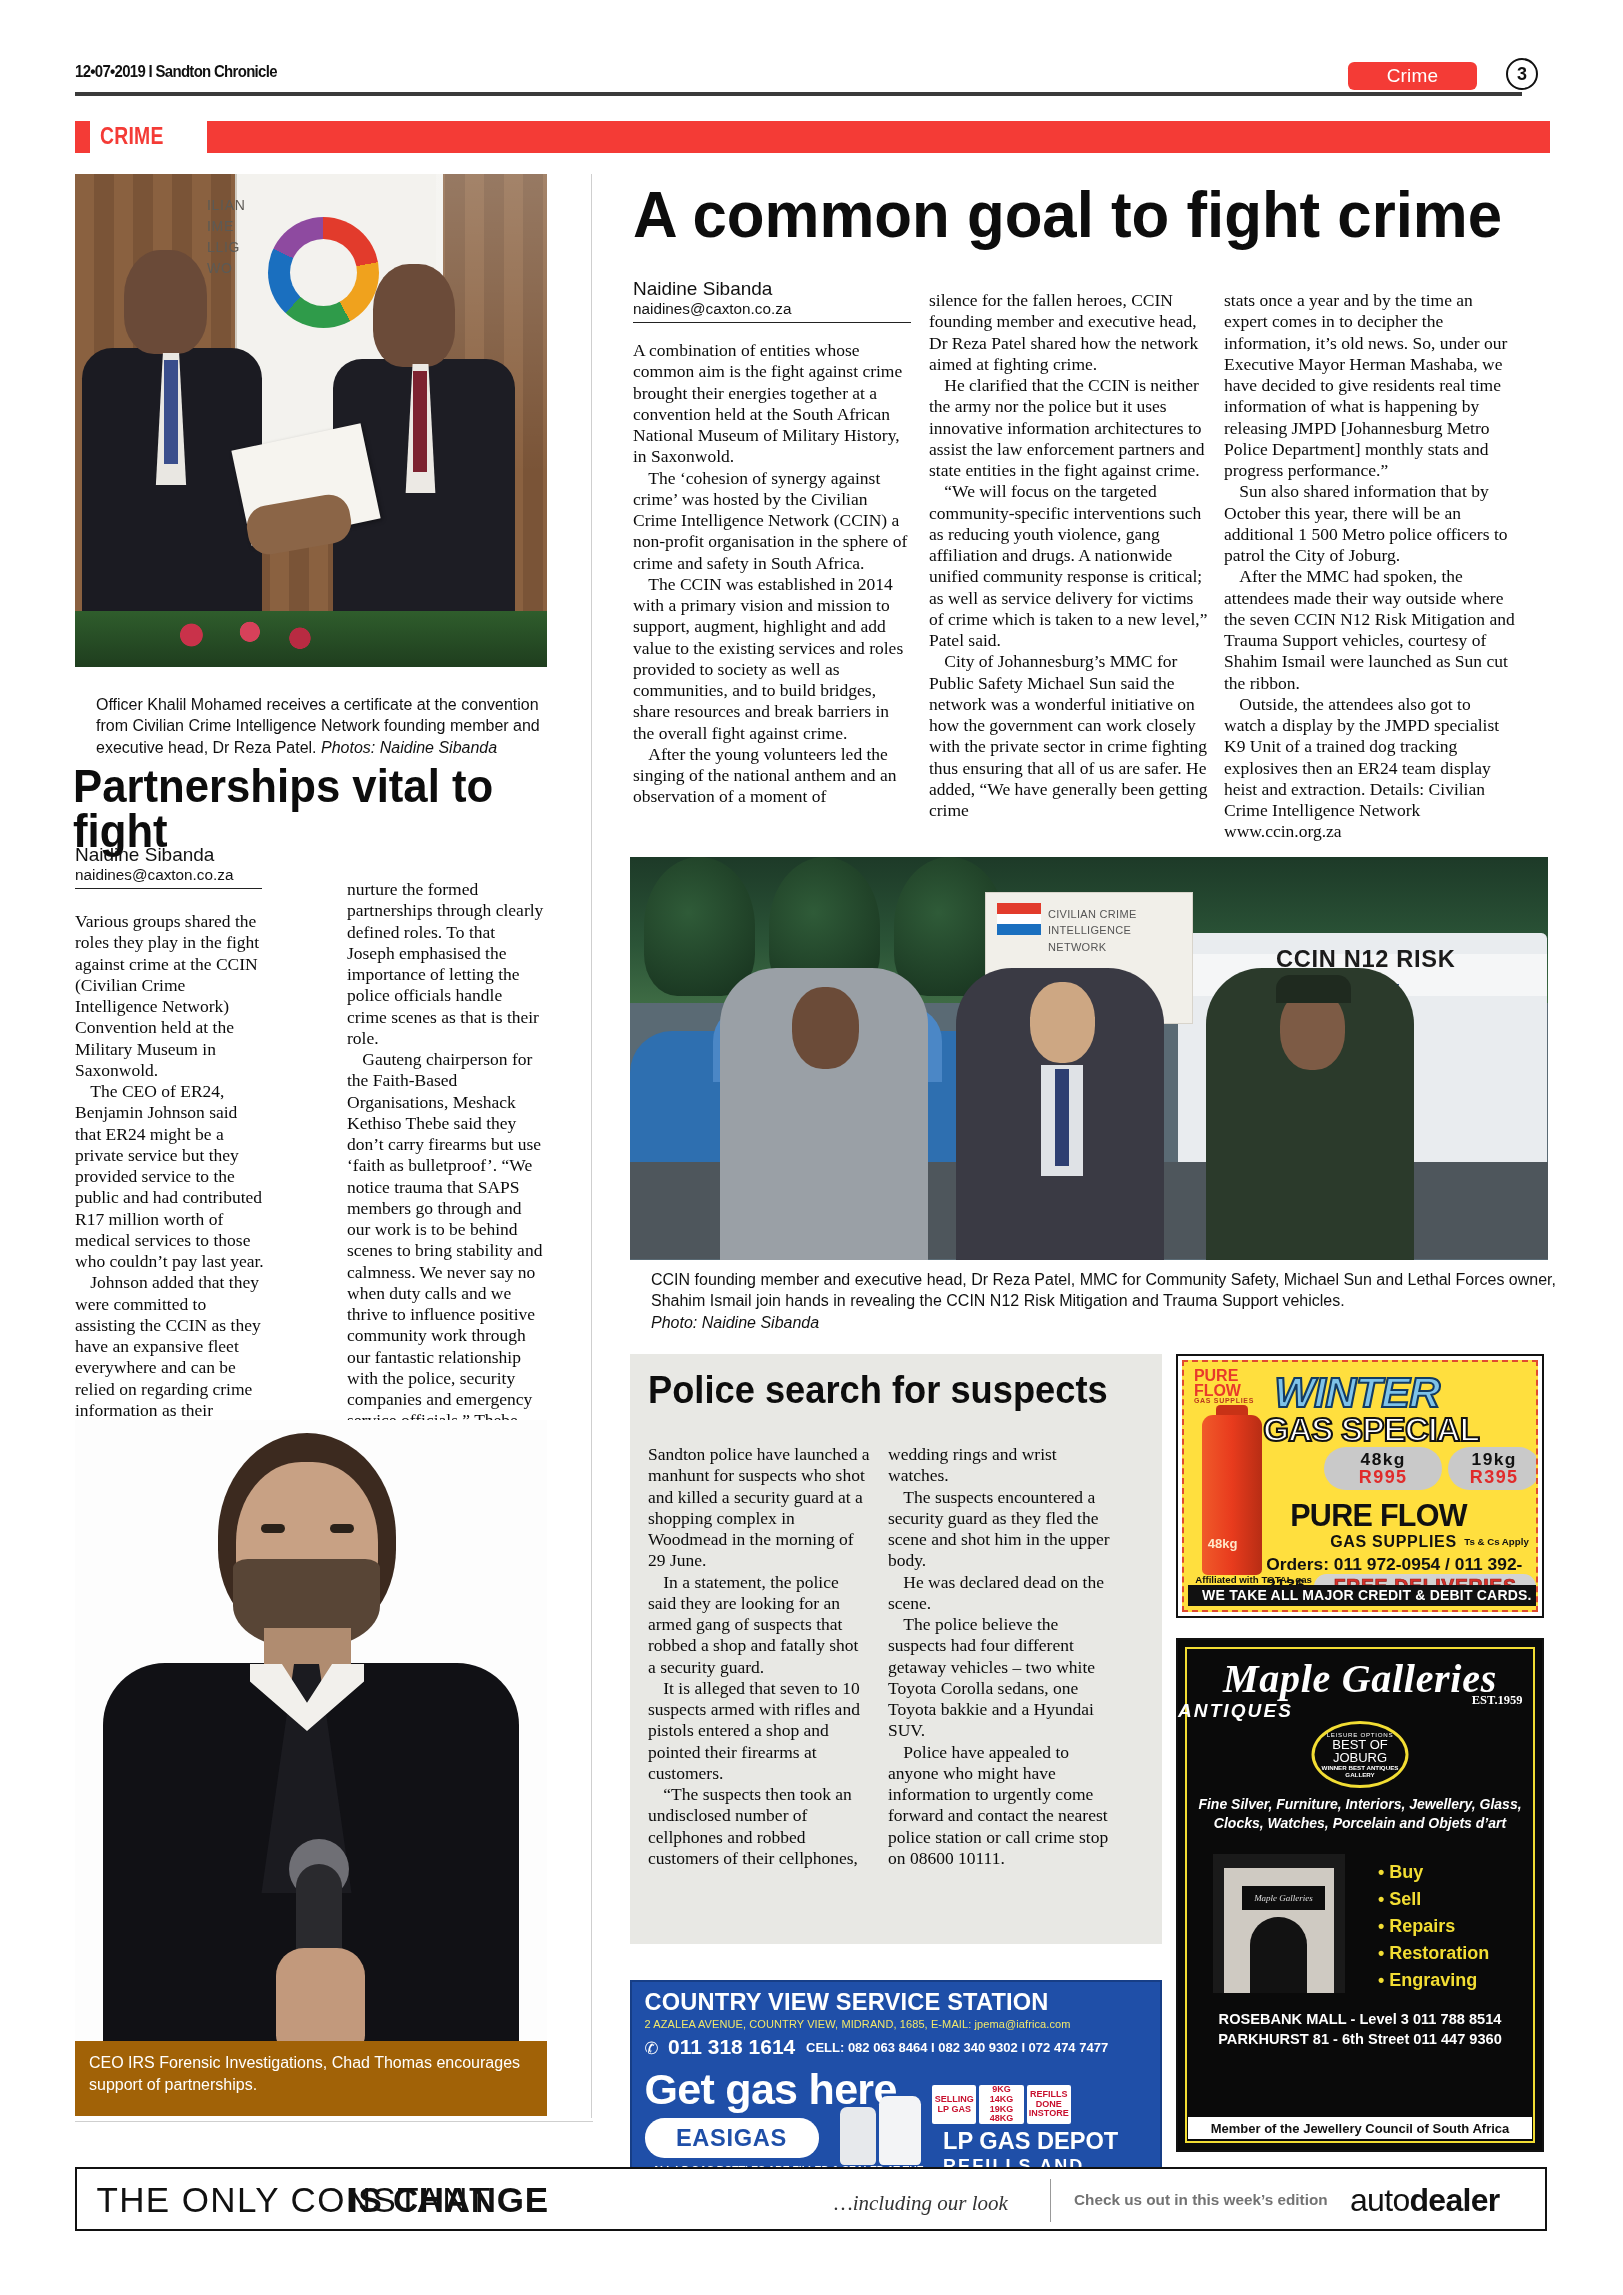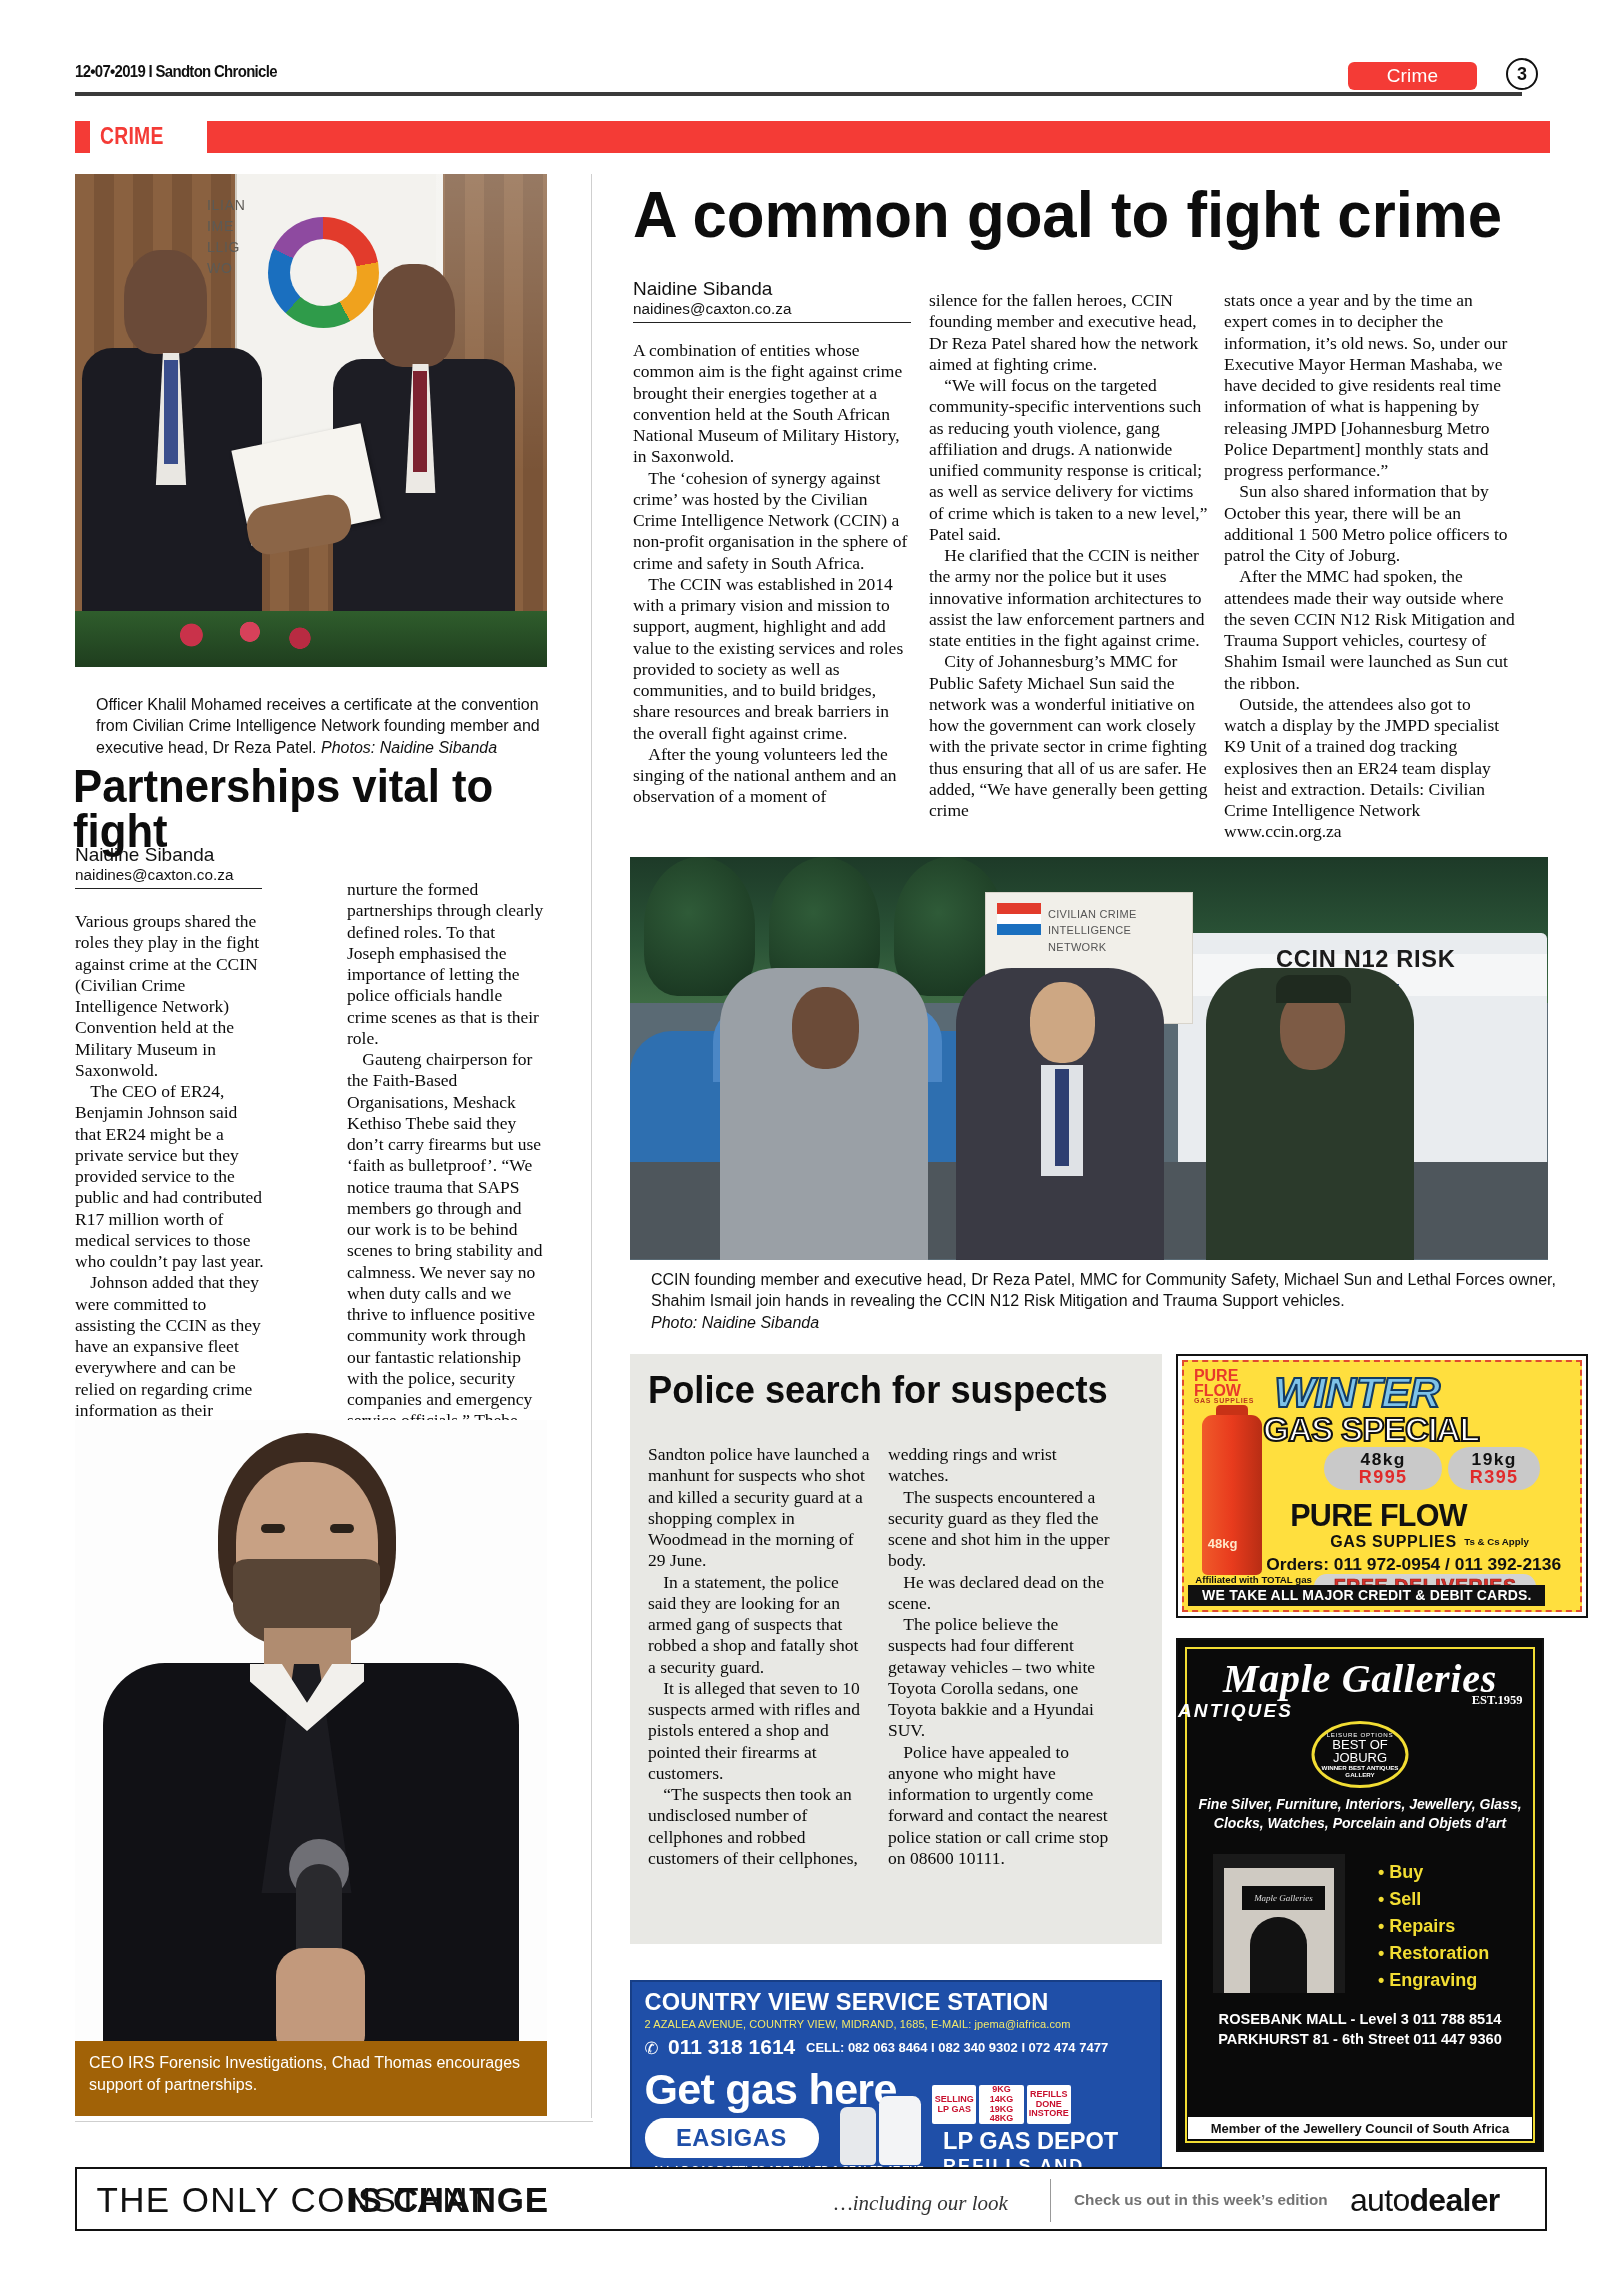--- a/index.html
+++ b/index.html
@@ -255,21 +255,21 @@
   .ac-tiles { position:absolute; left:300px; top:103px; width:139px; height:39px; display:flex; gap:2.8px;}
   .ac-tile { flex:1; background:#fff; border-radius:2.1px; display:flex; flex-direction:column;
     align-items:center; justify-content:center; font-family:"Liberation Sans",sans-serif;
     font-weight:700; font-size:9px; color:#c8102e; line-height:1.1; text-align:center;}
   .ac-depot { position:absolute; left:311px; top:146px; font-family:"Liberation Sans",sans-serif;
     font-weight:700; font-size:23.6px; color:#ffffff;}
   .ac-refill { position:absolute; left:311px; top:174px; font-family:"Liberation Sans",sans-serif;
     font-weight:700; font-size:18px; color:#ffffff; letter-spacing:2.1px; line-height:1.15;}
 
   .ad-gas {
-    position:absolute; left:1176px; top:1354px; width:412px; height:264px;
+    position:absolute; left:1176px; top:1354px; width:368px; height:264px;
     background:#ffffff; border:2.8px solid #111;text-decoration:underline;
   }
   .gas-inner { position:absolute; inset:4.2px; background:#ffdf3e; overflow:hidden;
     border:2.1px dashed #e04a2f; }
   .gas-pf { position:absolute; left:9.7px; top:5.6px; font-family:"Liberation Sans",sans-serif;
     font-weight:700; font-size:16px; color:#e8392b; line-height:.95; }
   .gas-pf small { display:block; font-size:7px; color:#b8391f; letter-spacing:0.7px;}
   .gas-winter { position:absolute; left:90px; top:5.6px; font-family:"Liberation Sans",sans-serif;
     font-weight:700; font-style:italic; font-size:43px; color:#7ec3e8;
     -webkit-text-stroke:2.1px #123b63; letter-spacing:-0.7px; }
@@ -462,22 +462,22 @@
   </div>
 
   <div class="body-col ca1">
     <p class="first">A combination of entities whose common aim is the fight against crime brought their energies together at a convention held at the South African National Museum of Military History, in Saxonwold.</p>
     <p>The ‘cohesion of synergy against crime’ was hosted by the Civilian Crime Intelligence Network (CCIN) a non-profit organisation in the sphere of crime and safety in South Africa.</p>
     <p>The CCIN was established in 2014 with a primary vision and mission to support, augment, highlight and add value to the existing services and roles provided to society as well as communities, and to build bridges, share resources and break barriers in the overall fight against crime.</p>
     <p>After the young volunteers led the singing of the national anthem and an observation of a moment of</p>
   </div>
   <div class="body-col ca2">
     <p class="first">silence for the fallen heroes, CCIN founding member and executive head, Dr Reza Patel shared how the network aimed at fighting crime.</p>
+    <p>He clarified that the CCIN is neither the army nor the police but it uses innovative information architectures to assist the law enforcement partners and state entities in the fight against crime.</p>
     <p>“We will focus on the targeted community-specific interventions such as reducing youth violence, gang affiliation and drugs. A nationwide unified community response is critical; as well as service delivery for victims of crime which is taken to a new level,” Patel said.</p>
-    <p>He clarified that the CCIN is neither the army nor the police but it uses innovative information architectures to assist the law enforcement partners and state entities in the fight against crime.</p>
     <p>City of Johannesburg’s MMC for Public Safety Michael Sun said the network was a wonderful initiative on how the government can work closely with the private sector in crime fighting thus ensuring that all of us are safer. He added, “We have generally been getting crime</p>
   </div>
   <div class="body-col ca3">
     <p class="first">stats once a year and by the time an expert comes in to decipher the information, it’s old news. So, under our Executive Mayor Herman Mashaba, we have decided to give residents real time information of what is happening by releasing JMPD [Johannesburg Metro Police Department] monthly stats and progress performance.”</p>
     <p>Sun also shared information that by October this year, there will be an additional 1 500 Metro police officers to patrol the City of Joburg.</p>
     <p>After the MMC had spoken, the attendees made their way outside where the seven CCIN N12 Risk Mitigation and Trauma Support vehicles, courtesy of Shahim Ismail were launched as Sun cut the ribbon.</p>
     <p>Outside, the attendees also got to watch a display by the JMPD specialist K9 Unit of a trained dog tracking explosives then an ER24 team display heist and extraction. Details: Civilian Crime Intelligence Network www.ccin.org.za</p>
   </div>
 
   <div class="photo2">

